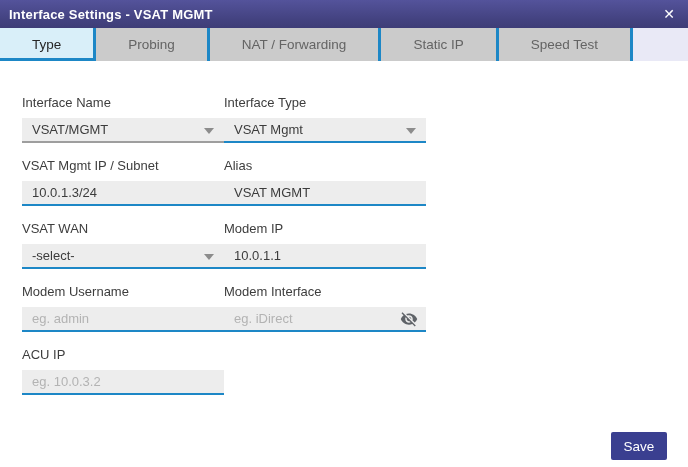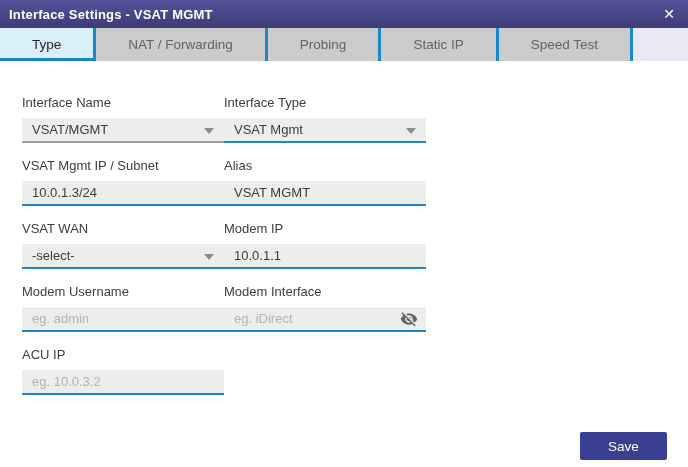--- a/index.html
+++ b/index.html
@@ -125,21 +125,21 @@
     align-items: center;
     justify-content: center;
   }
   .eye svg { width: 18px; height: 18px; fill: #5f6368; }
 
   
   .save-btn {
     position: absolute;
     right: 21px;
     bottom: 7px;
-    width: 87px;
+    width: 56px;
     height: 28px;
     background: #3a3f90;
     color: #ffffff;
     border: none;
     border-radius: 2px;
     font-family: "Liberation Sans", sans-serif;
     font-size: 13.5px;
     cursor: pointer;
   }
 </style>
@@ -148,22 +148,22 @@
 
 <div class="dialog">
 
   <div class="titlebar">
     <span class="title">Interface Settings - VSAT MGMT</span>
     <span class="close">✕</span>
   </div>
 
   <div class="tabbar">
     <div class="tab active">Type</div>
+    <div class="tab">Probing</div>
     <div class="tab">NAT / Forwarding</div>
-    <div class="tab">Probing</div>
     <div class="tab">Static IP</div>
     <div class="tab">Speed Test</div>
   </div>
 
   <div class="content">
 
     <div class="row">
       <div class="fgroup">
         <div class="flabel">Interface Name</div>
         <div class="fctl dropdown gray-line">

